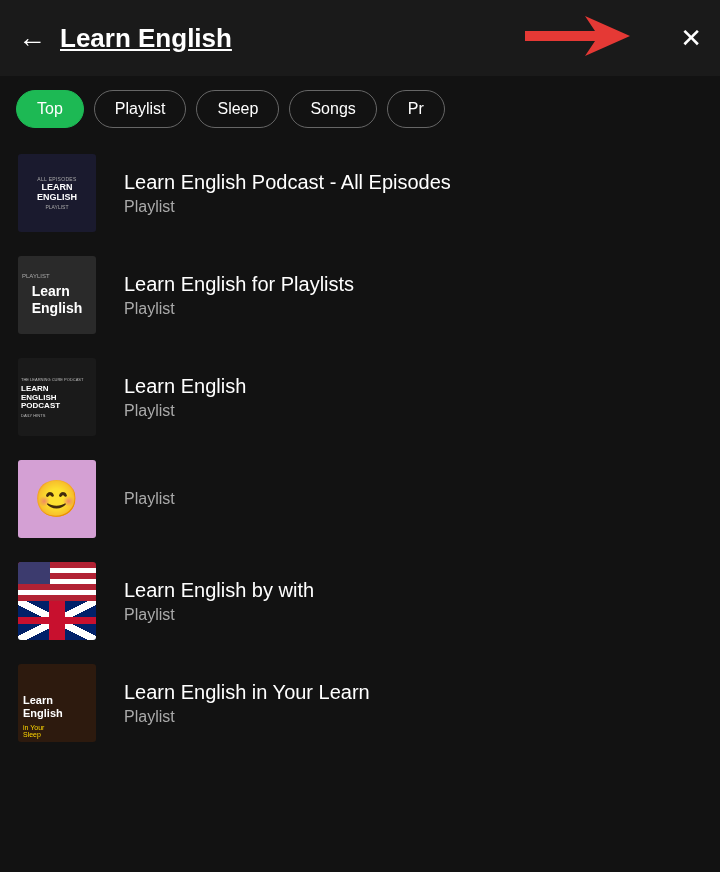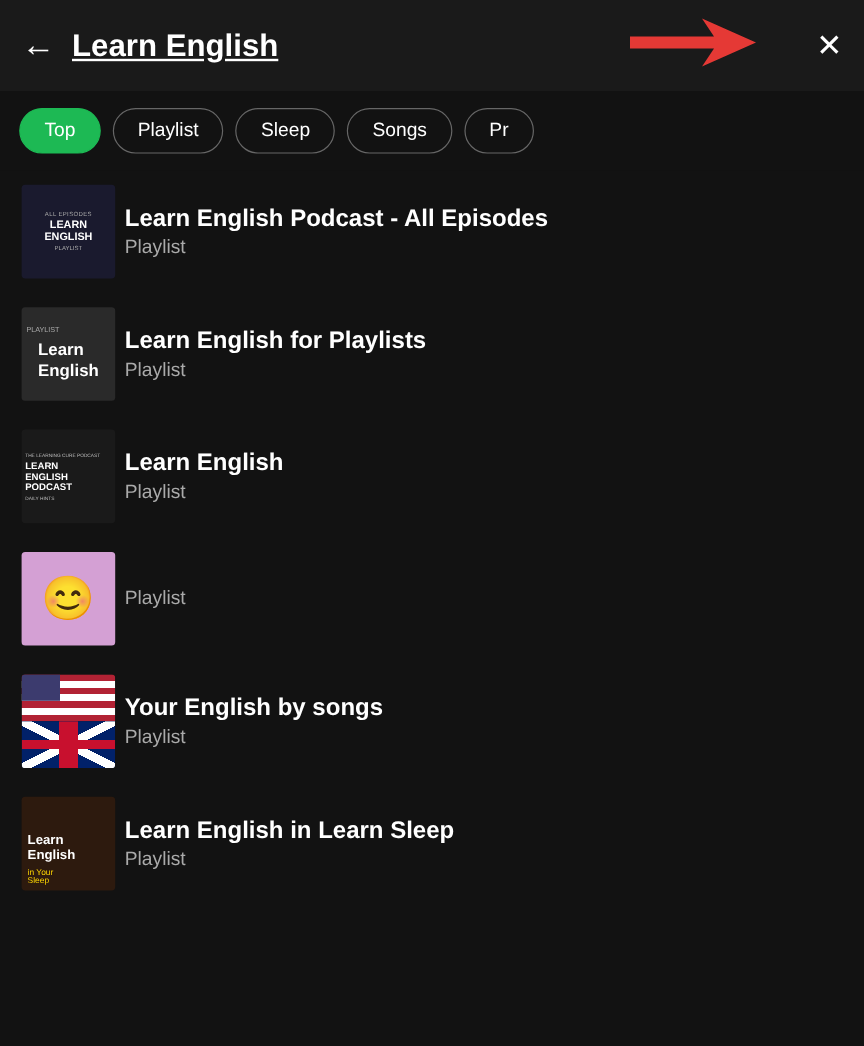--- a/index.html
+++ b/index.html
@@ -79,21 +79,21 @@
     }
 
     
     .results-list {
       padding: 0 0;
     }
     .result-item {
       display: flex;
       align-items: center;
       padding: 12px 18px;
-      gap: 8px;
+      gap: 28px;
       cursor: pointer;
     }
     .result-thumb {
       width: 78px;
       height: 78px;
       flex-shrink: 0;
       border-radius: 3px;
       overflow: hidden;
       display: flex;
       align-items: center;
@@ -257,21 +257,21 @@
       font-size: 7px;
       color: #ffd700;
       padding: 0 5px 4px;
     }
 
     .result-info {
       flex: 1;
     }
     .result-title {
       font-size: 20px;
-      font-weight: 700;
+      font-weight: 400;
       color: #fff;
       margin-bottom: 4px;
     }
     .result-subtitle {
       font-size: 16px;
       color: #aaa;
     }
   </style>
 </head>
 <body>
@@ -347,29 +347,29 @@
       <div class="flag-container">
 
         <div class="flag-us">
           <div class="flag-us-canton"></div>
         </div>
 
         <div class="flag-uk"></div>
       </div>
     </div>
     <div class="result-info">
-      <div class="result-title">Your English by songs</div>
+      <div class="result-title">Learn English by with</div>
       <div class="result-subtitle">Playlist</div>
     </div>
   </div>
 
   <div class="result-item">
     <div class="result-thumb thumb-6">
       <span class="thumb-6-text">Learn<br>English</span>
       <span class="thumb-6-sub">in Your<br>Sleep</span>
     </div>
     <div class="result-info">
-      <div class="result-title">Learn English in Learn Sleep</div>
+      <div class="result-title">Learn English in Your Learn</div>
       <div class="result-subtitle">Playlist</div>
     </div>
   </div>
 
 </div>
 
 </body></html>

